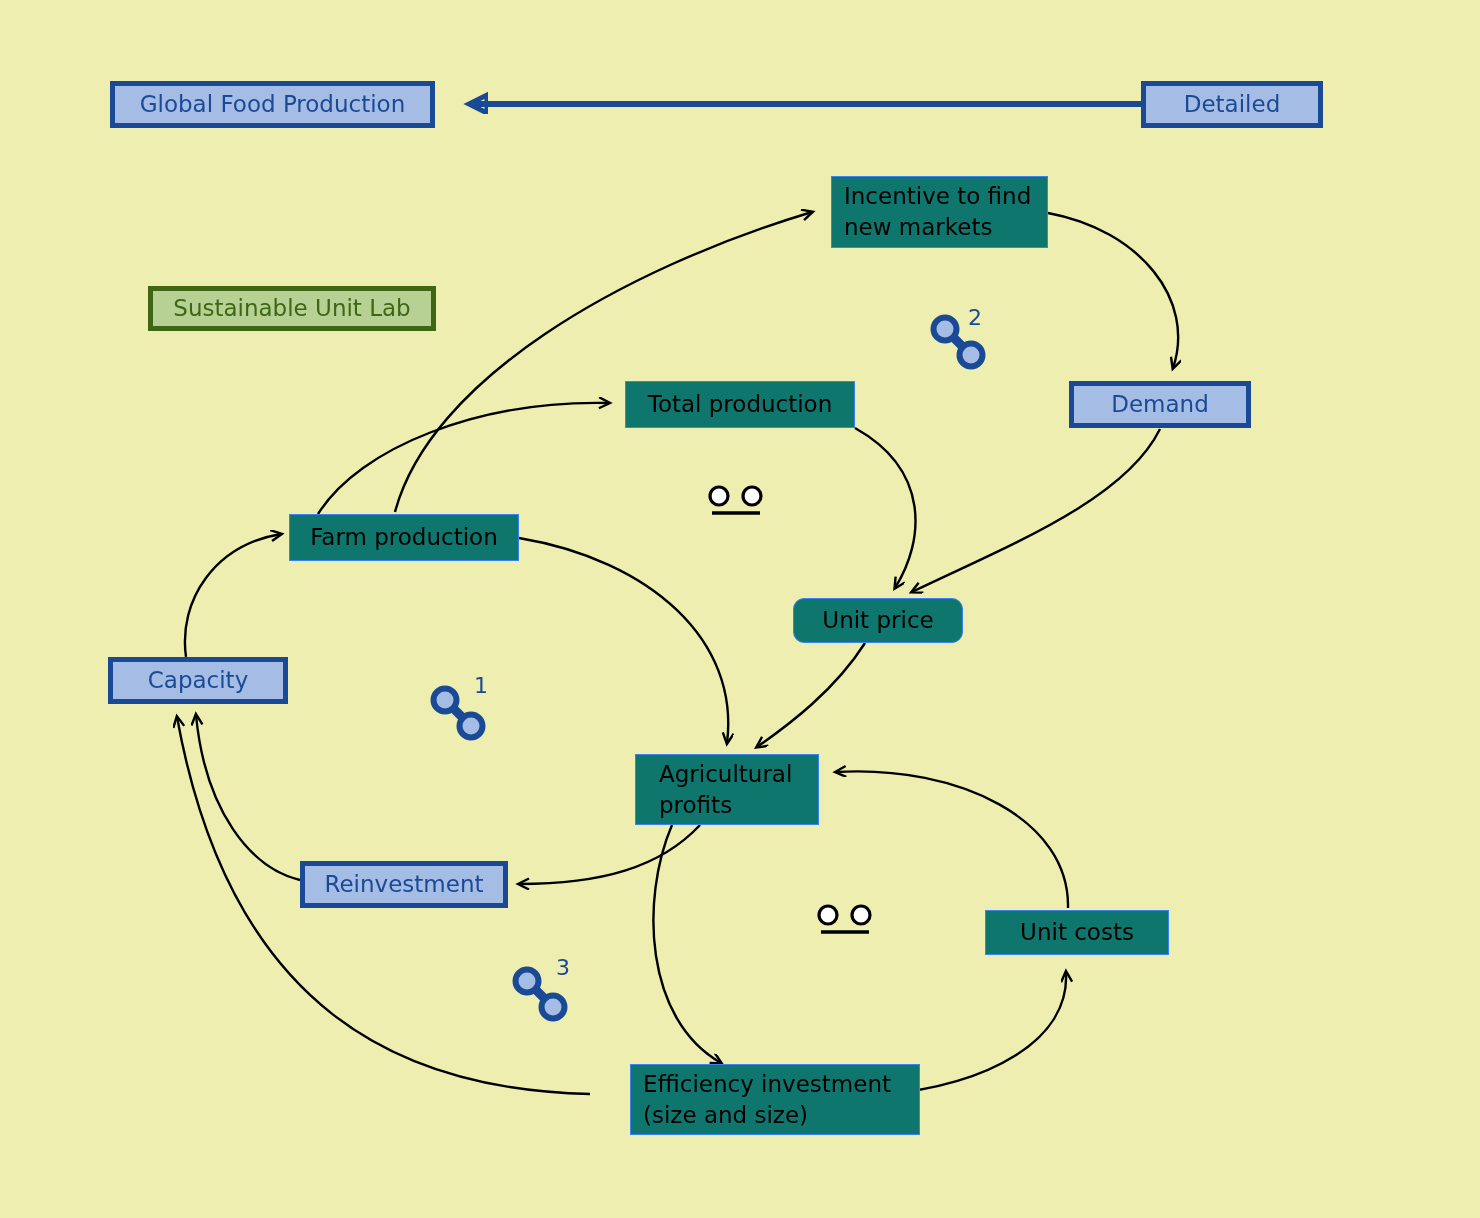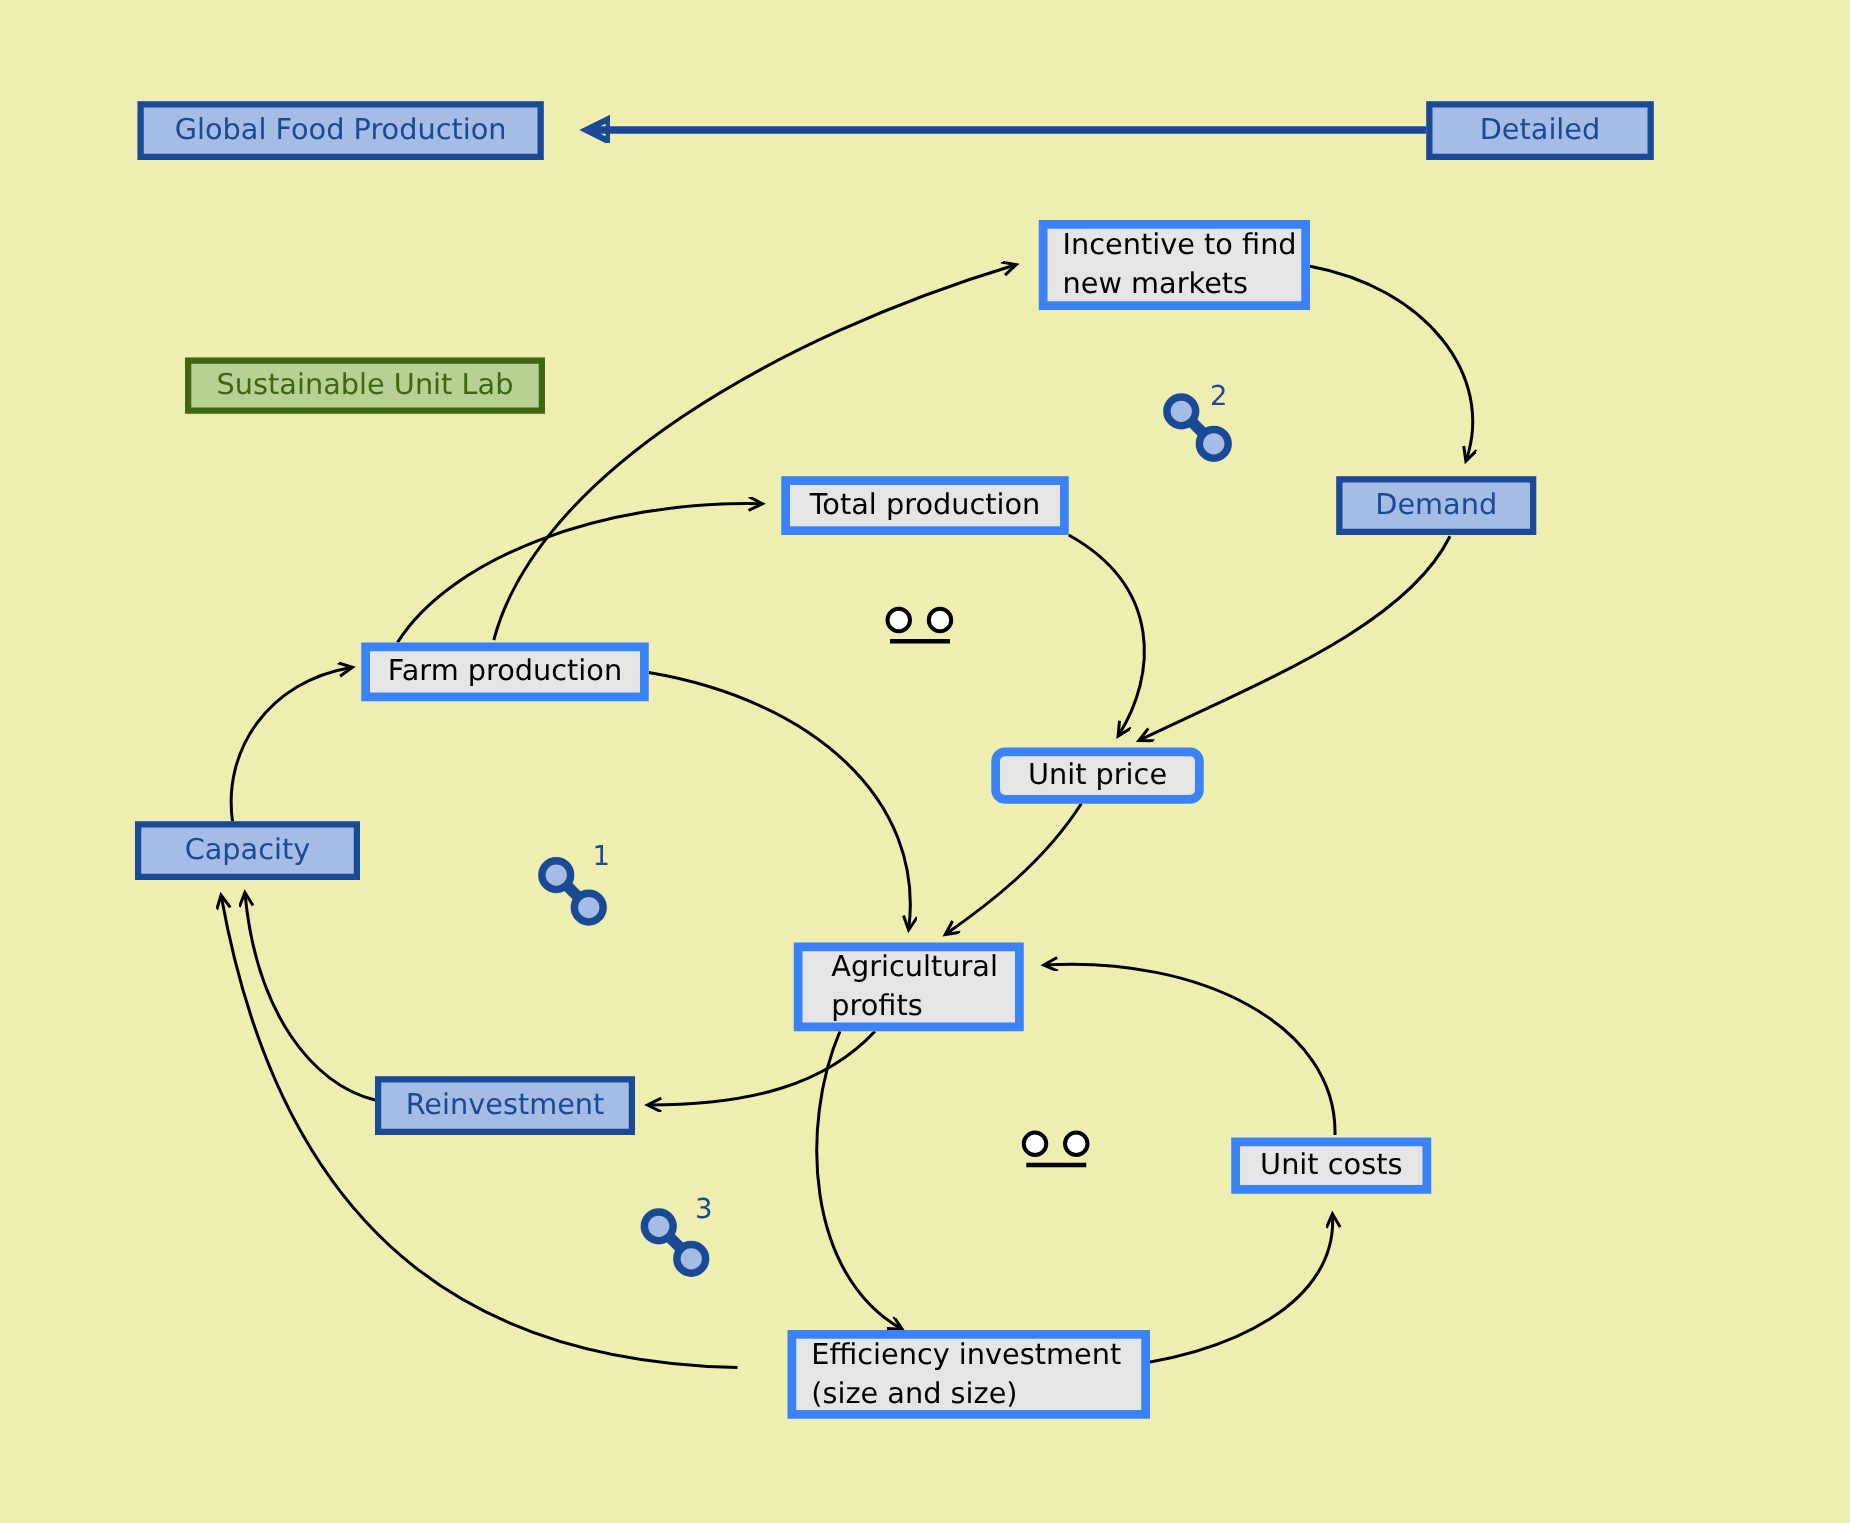--- a/index.html
+++ b/index.html
@@ -21,22 +21,22 @@
     width: 1480px;
     height: 1218px;
     pointer-events: none;
   }
   .node {
     position: absolute;
     box-sizing: border-box;
     display: flex;
     align-items: center;
     justify-content: flex-start;
-    background: #e5e5e5;
-    border: 7px solid #3b82f6;
+    background: #0f766e;
+    border: 1px solid #3b82f6;
     color: #000000;
     font-size: 23px;
     line-height: 31px;
     padding: 4px 12px;
     white-space: pre;
     z-index: 5;
   }
   .node.center {
     justify-content: center;
   }
@@ -153,21 +153,21 @@
 
   <div class="node" style="left:831px; top:176px; width:217px; height:72px; flex-direction:column; align-items:flex-start; justify-content:center;">
     <span>Incentive to find</span>
     <span>new markets</span>
   </div>
 
   <div class="node center" style="left:625px; top:381px; width:230px; height:47px;">
     <span>Total production</span>
   </div>
 
-  <div class="node blue" style="left:1069px; top:381px; width:160px; height:47px;">
+  <div class="node blue" style="left:1069px; top:381px; width:182px; height:47px;">
     <span>Demand</span>
   </div>
 
   <div class="node center" style="left:289px; top:514px; width:230px; height:47px;">
     <span>Farm production</span>
   </div>
 
   <div class="node center" style="left:793px; top:598px; width:170px; height:45px;border-radius:11px;">
     <span>Unit price</span>
   </div>
@@ -178,21 +178,21 @@
 
   <div class="node" style="left:635px; top:754px; width:184px; height:71px; flex-direction:column; align-items:flex-start; justify-content:center;padding-left:23px;">
     <span>Agricultural</span>
     <span>profits</span>
   </div>
 
   <div class="node blue" style="left:300px; top:861px; width:208px; height:47px;">
     <span>Reinvestment</span>
   </div>
 
-  <div class="node center" style="left:985px; top:910px; width:160px; height:45px;">
+  <div class="node center" style="left:985px; top:910px; width:184px; height:45px;">
     <span>Unit costs</span>
   </div>
 
   <div class="node" style="left:590px; top:1064px; width:290px; height:71px; flex-direction:column; align-items:flex-start; justify-content:center;margin-left:40px;">
     <span>Efficiency investment</span>
     <span>(size and size)</span>
   </div>
 
   <div class="loop-marker" style="left:430px; top:684px; width:60px; height:60px;">
     <svg width="60" height="60" viewBox="0 0 60 60">

